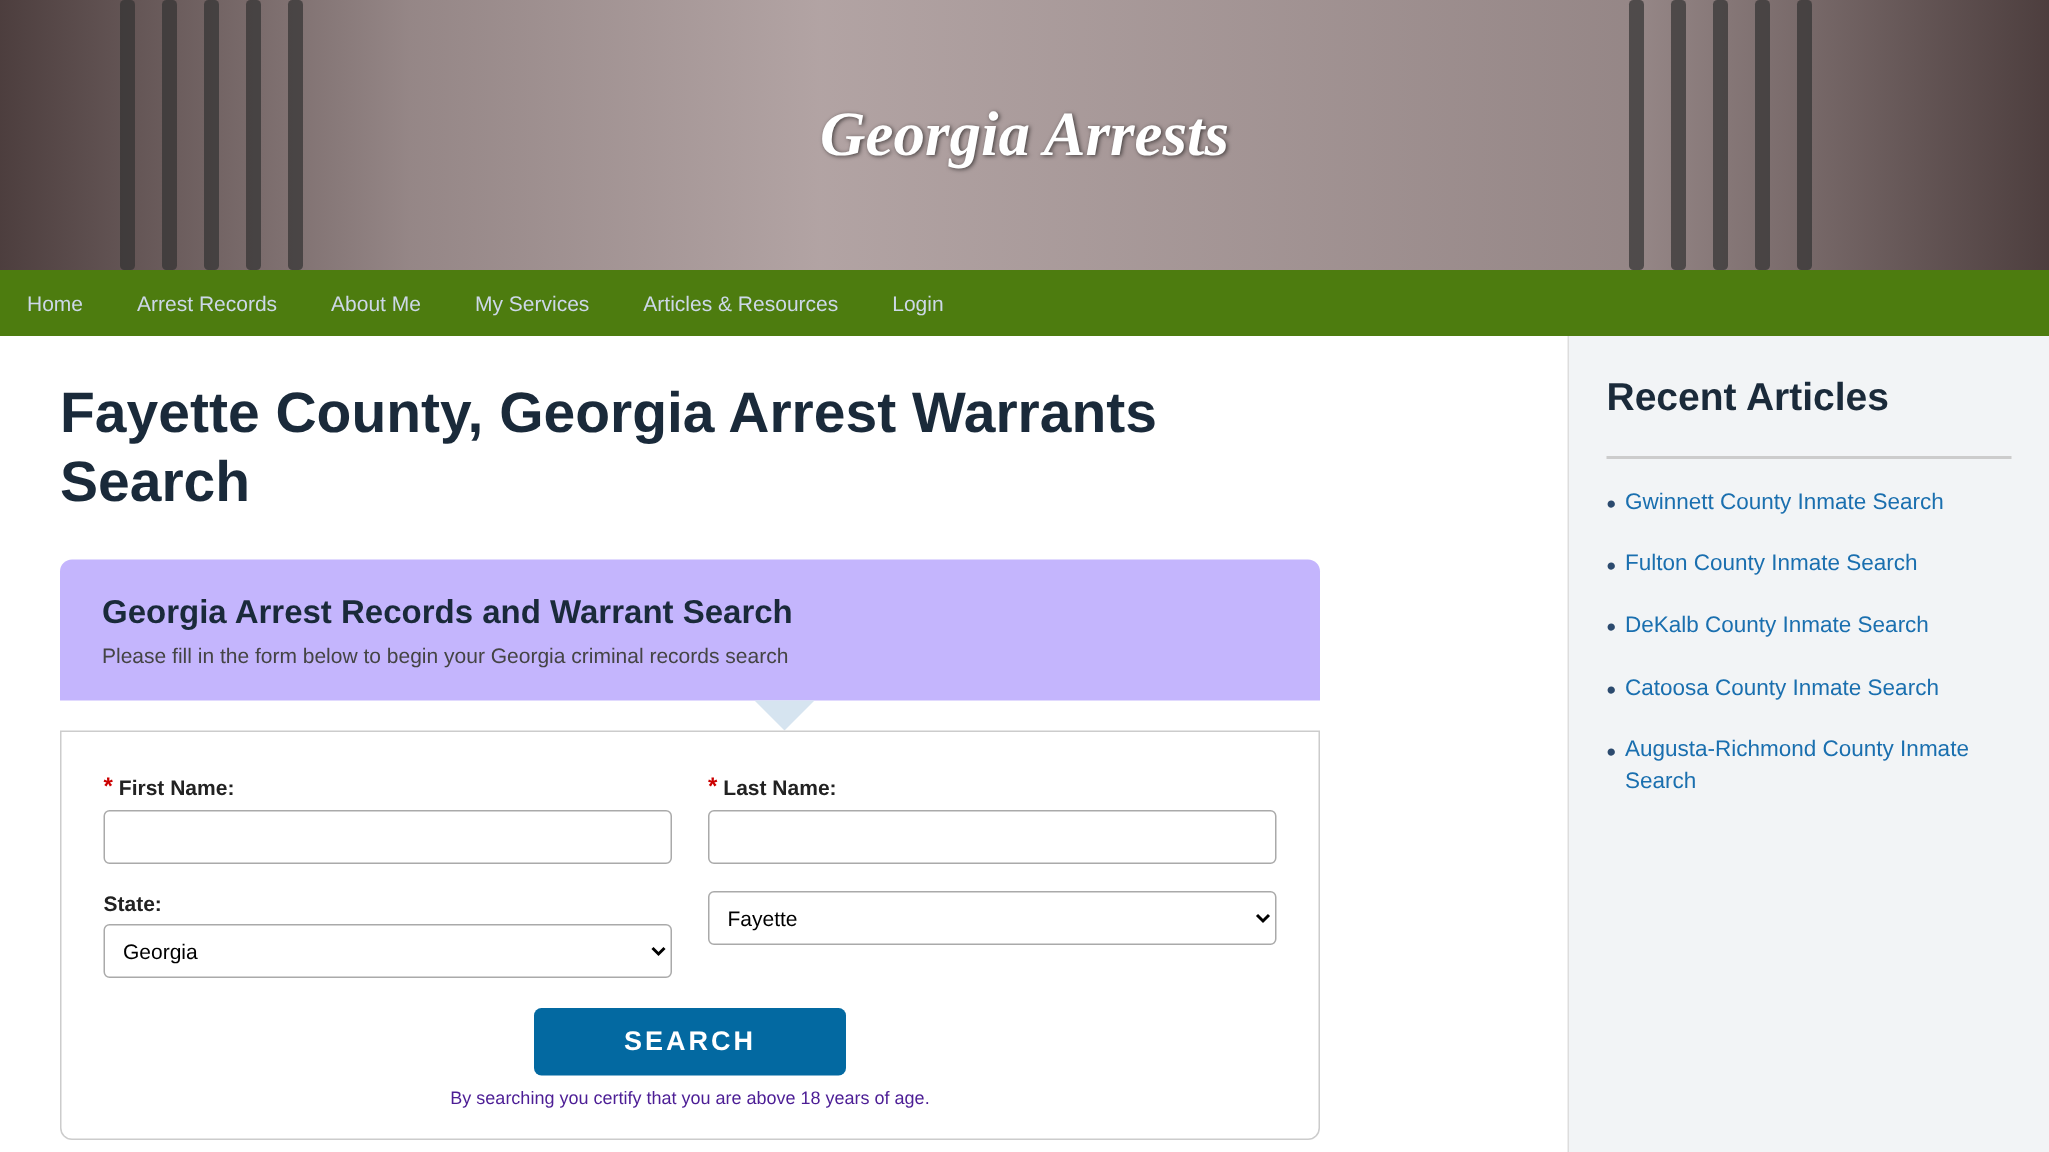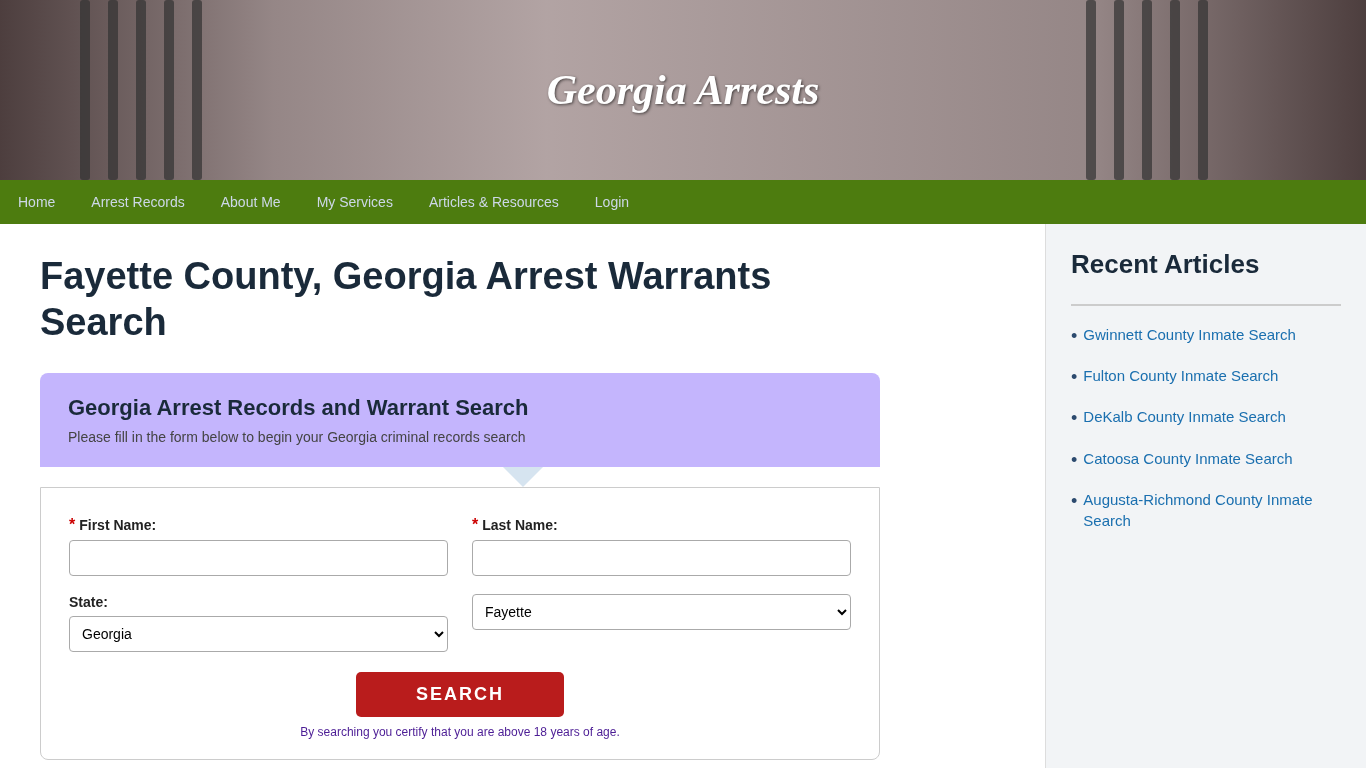--- a/index.html
+++ b/index.html
@@ -176,21 +176,21 @@
       height: 36px;
       border: 1px solid #aaa;
       border-radius: 4px;
       padding: 0 8px;
       font-size: 14px;
       background: #fff;
     }
     .search-btn {
       display: block;
       margin: 20px auto 8px auto;
-      background: #b91c1c;
+      background: #0369a1;
       color: #fff;
       border: none;
       border-radius: 5px;
       font-size: 18px;
       font-weight: bold;
       letter-spacing: 2px;
       padding: 12px 60px;
       cursor: pointer;
     }
     .form-disclaimer {

